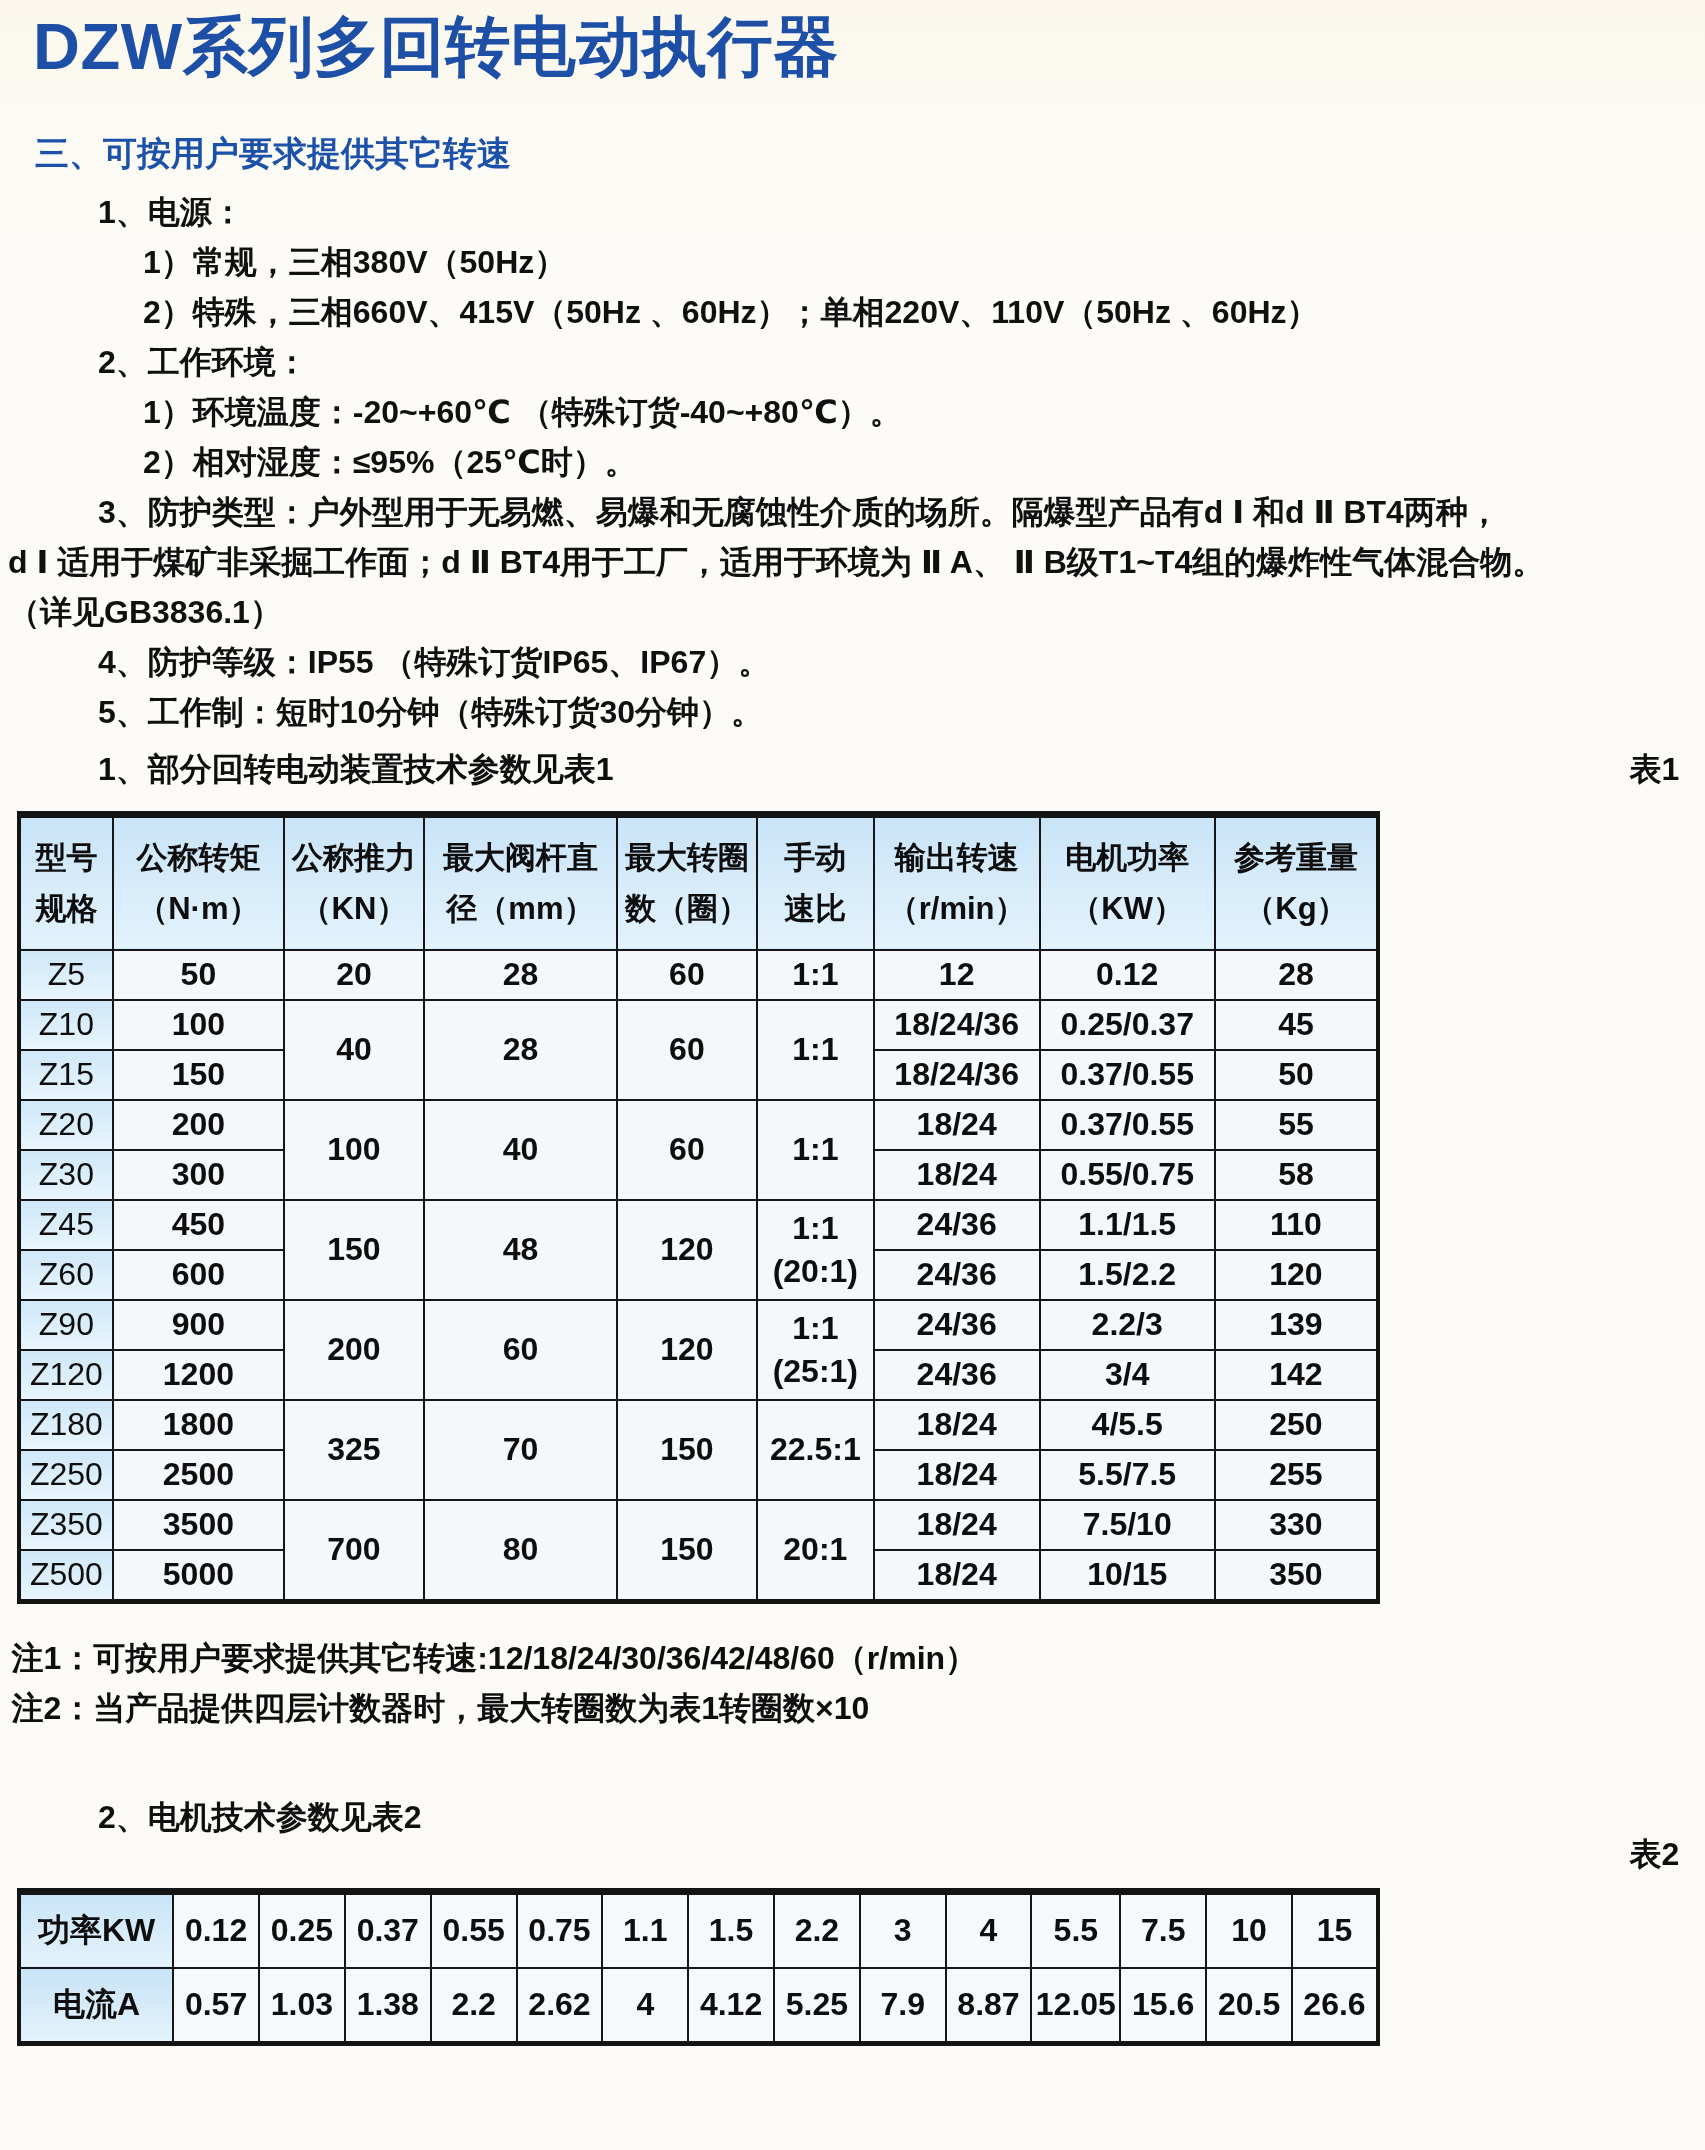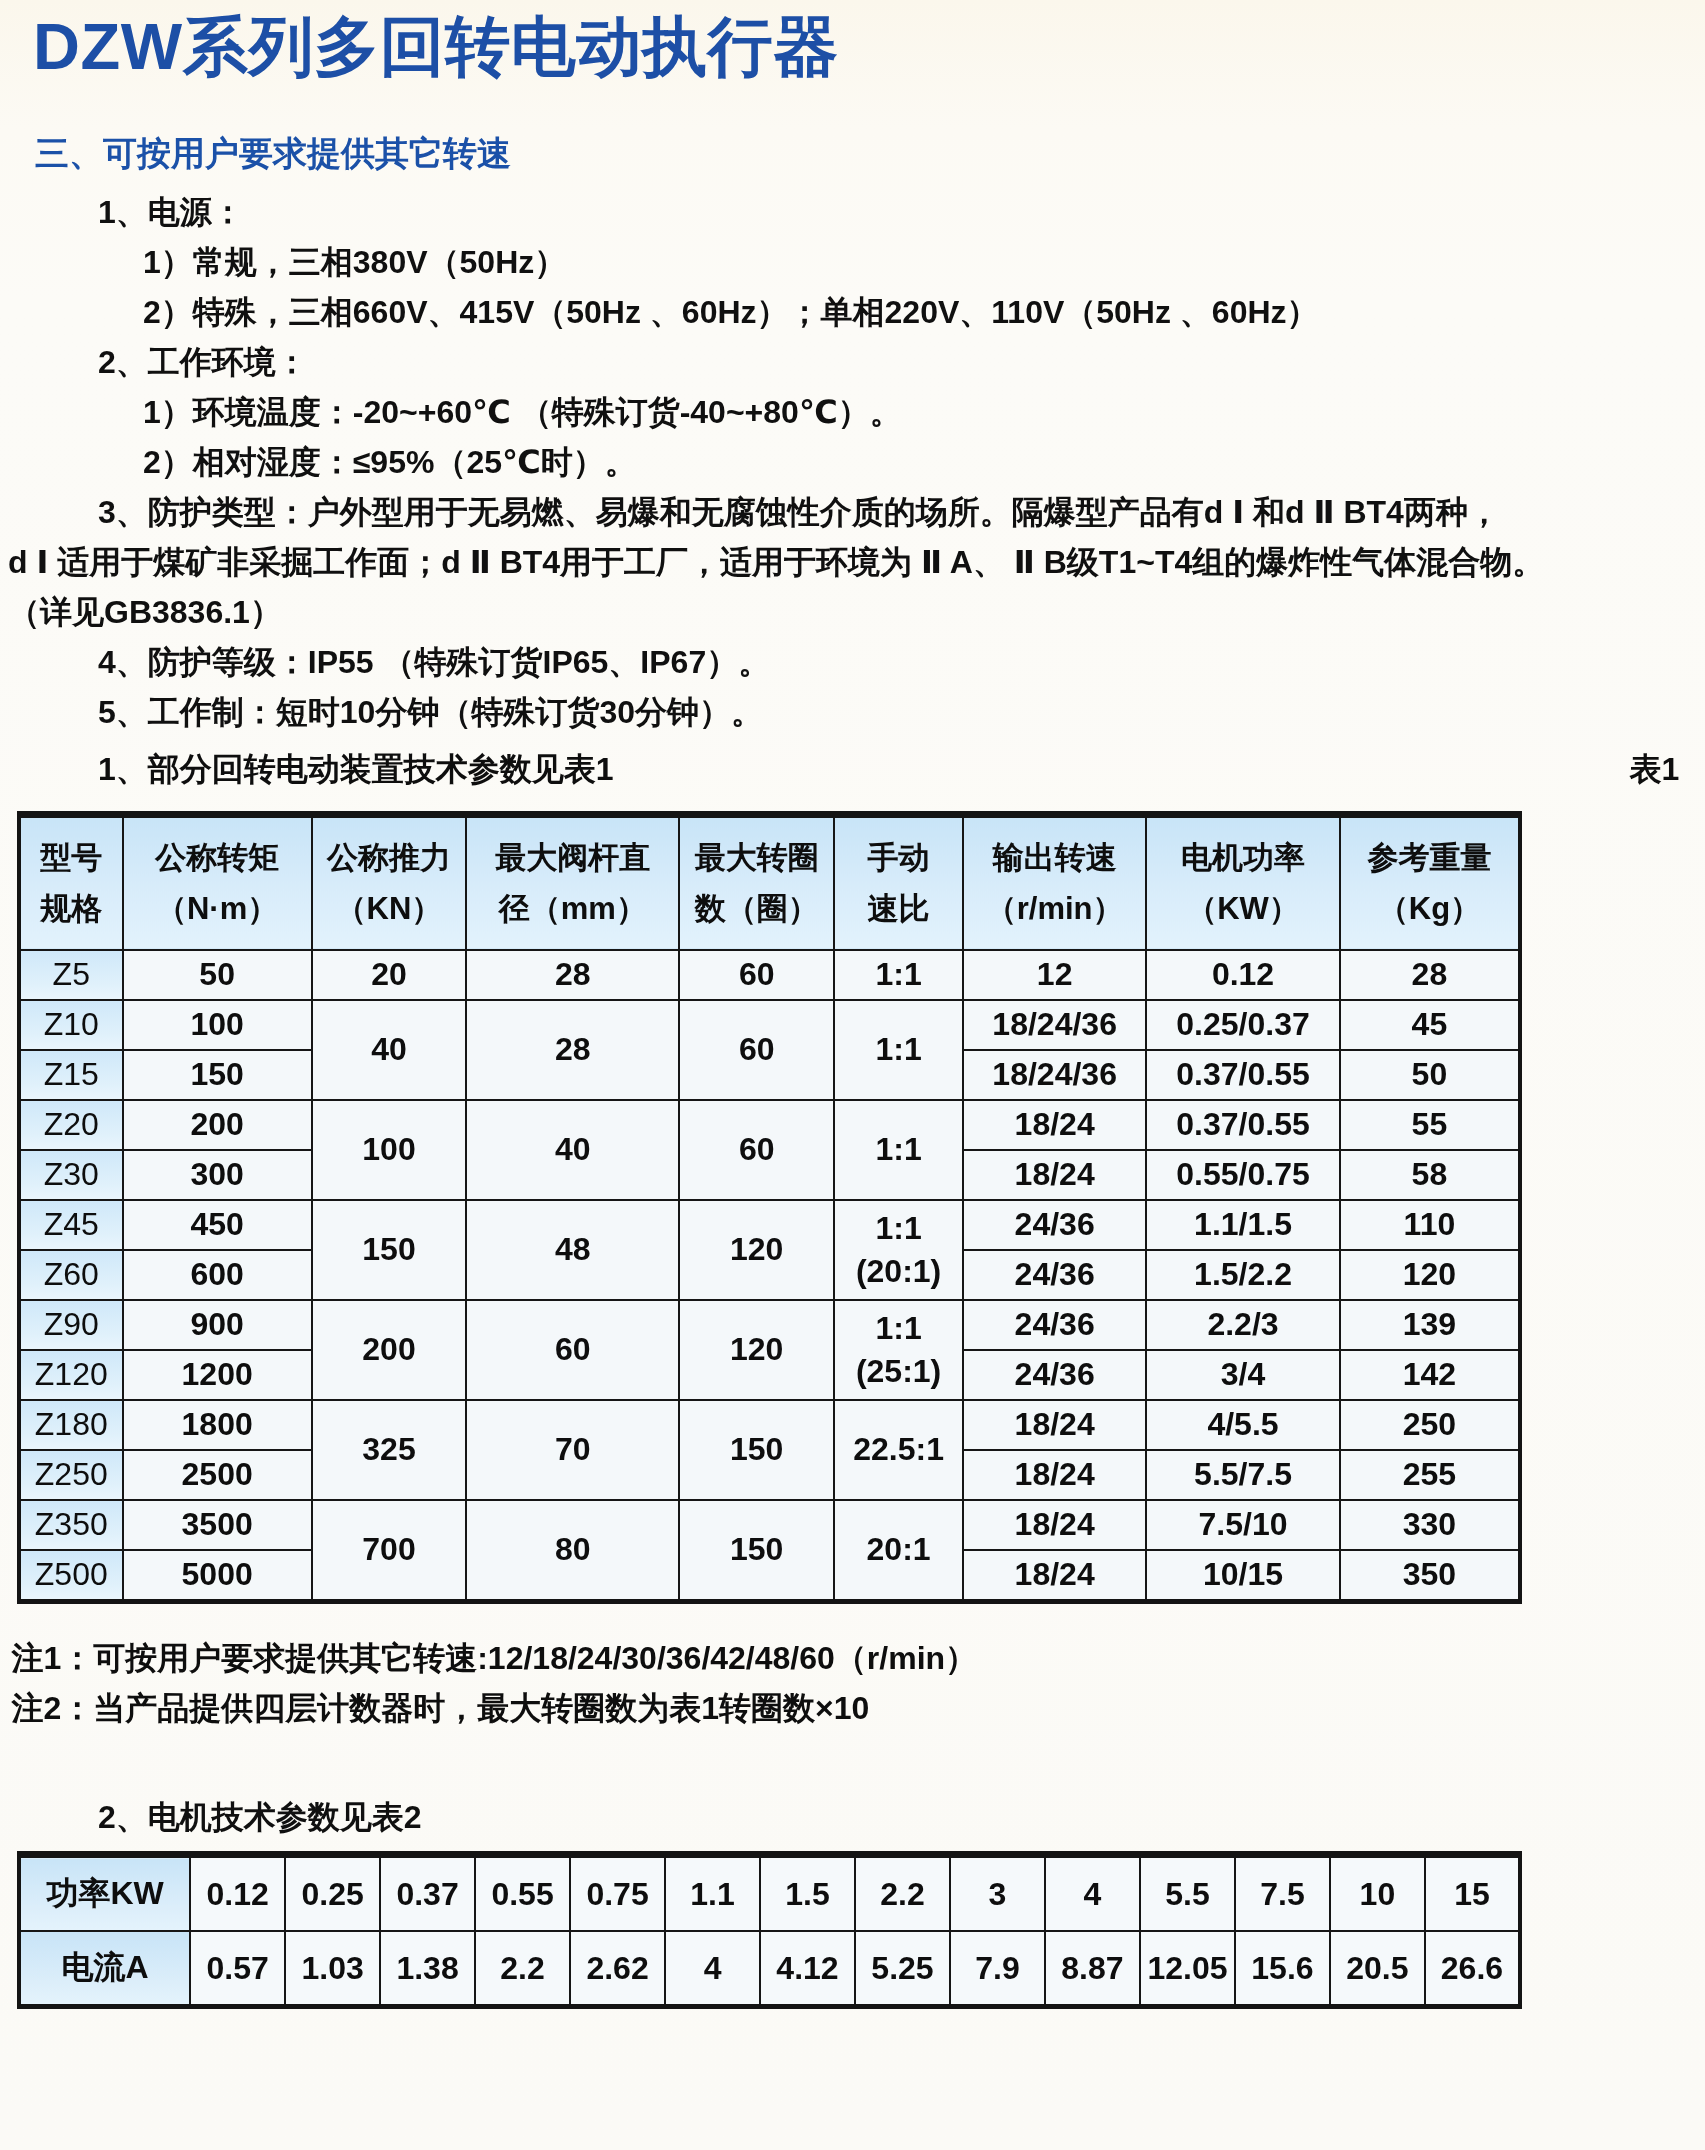--- a/index.html
+++ b/index.html
@@ -37,21 +37,21 @@
     font-size:32px;line-height:35px;font-weight:700;gap:45px;
   }
   .tbl-label{font-weight:700;}
   .motor-caption{margin-top:67px;line-height:34px;}
   .label-row2{
     margin:3.4px 25.6px 0 0;text-align:right;
     font-size:32px;line-height:33px;font-weight:700;
   }
   table{
     border-collapse:collapse;
-    width:1505px;margin:24px 0 0 17px;
+    width:1363px;margin:24px 0 0 17px;
     border:4px solid #141414;border-top-width:7.4px;border-bottom-width:5.1px;
     background:#f5f9fb;
   }
   th,td{
     border:2.3px solid #161616;
     text-align:center;vertical-align:middle;
     padding:0 3.4px;
   }
   .t1 th{
     height:131px;
@@ -273,20 +273,21 @@
       </tr>
     </tbody>
   </table>
 
   <div class="notes">
     <div class="note">注1：可按用户要求提供其它转速:12/18/24/30/36/42/48/60（r/min）</div>
     <div class="note">注2：当产品提供四层计数器时，最大转圈数为表1转圈数×10</div>
   </div>
 
   <div class="line indent1 motor-caption">2、电机技术参数见表2</div>
+  <div class="label-row2">表2</div>
 
   <table class="t2">
     <colgroup>
       <col style="width:11.4%">
       <col style="width:6.3286%">
         <col style="width:6.3286%">
         <col style="width:6.3286%">
       <col style="width:6.3286%">
         <col style="width:6.3286%">
         <col style="width:6.3286%">

